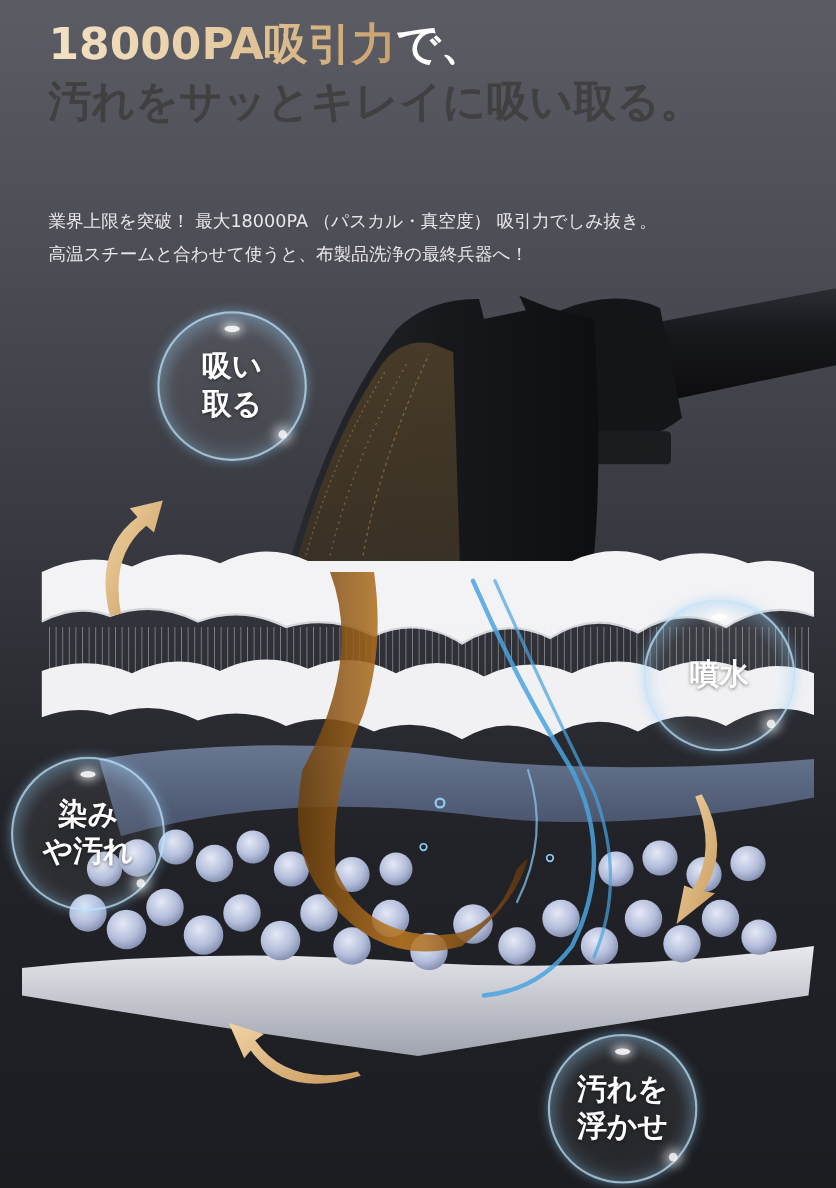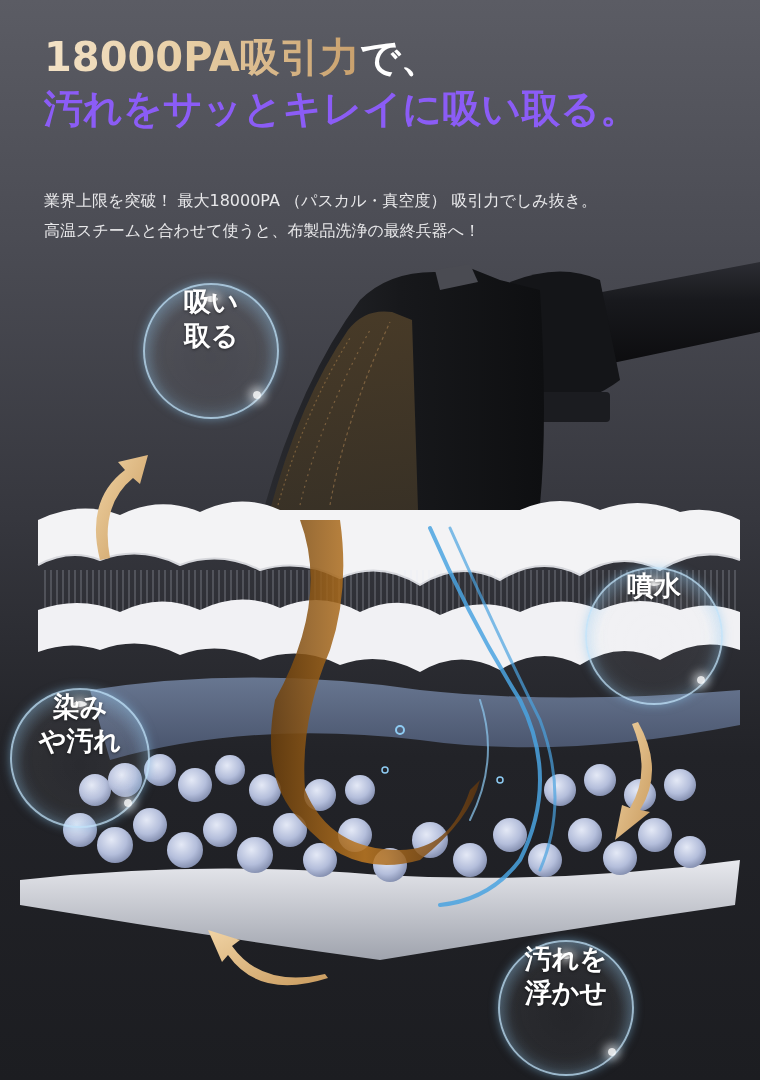--- a/index.html
+++ b/index.html
@@ -4,41 +4,41 @@
 <style>
   * { box-sizing: border-box; margin: 0; padding: 0; }
   html, body { width: 760px; height: 1080px; overflow: hidden; }
   body {
     position: relative;
     font-family: "DejaVu Sans", "Liberation Sans", sans-serif;
     background: linear-gradient(180deg, #5b5c64 0%, #4b4c54 22%, #36373e 48%, #222328 70%, #1c1d21 100%);
     color: #fff;
   }
   .headline {
-    position: absolute; left: 44px; top: 32px;
+    position: absolute; left: 44px; top: 16px;
     font-weight: bold; line-height: 50px; letter-spacing: 0px;
   }
   .headline .line1 { font-size: 40px; white-space: nowrap; }
   .headline .gold {
     background: linear-gradient(90deg, #f3e2c6 0%, #e8cfa6 45%, #c9a06c 100%);
     -webkit-background-clip: text; background-clip: text; color: transparent;
   }
   .headline .white { color: #ffffff; }
-  .headline .line2 { font-size: 39px; color: #8b5cf6; white-space: nowrap; margin-top: 2px; text-align: right; }
+  .headline .line2 { font-size: 39px; color: #404040; white-space: nowrap; margin-top: 2px; text-align: right; }
   .sub {
     position: absolute; left: 44px; top: 150px;
     font-size: 16px; line-height: 30px; color: #e8e8ea; white-space: nowrap; margin-top: 36px;
   }
   .illus { position: absolute; left: 0; top: 0; width: 760px; height: 1080px; }
   .bubble {
     position: absolute; border-radius: 50%;
     background: radial-gradient(circle at 50% 55%, rgba(255,255,255,0.04) 0%, rgba(255,255,255,0.06) 55%, rgba(170,210,240,0.35) 85%, rgba(200,230,255,0.7) 100%);
     border: 2px solid rgba(190,225,250,0.75);
     box-shadow: 0 0 10px rgba(140,200,240,0.5), inset 0 0 18px rgba(140,200,240,0.35);
-    display: flex; justify-content: center;
+    display: flex; align-items: center; justify-content: center;
   }
   .bubble::before {
     content: ""; position: absolute; left: 50%; top: 8%; width: 14px; height: 6px;
     margin-left: -7px; border-radius: 50%; background: rgba(255,255,255,0.9);
     box-shadow: 0 0 8px 3px rgba(255,255,255,0.6);
   }
   .bubble::after {
     content: ""; position: absolute; right: 12%; bottom: 14%; width: 8px; height: 8px;
     border-radius: 50%; background: rgba(255,255,255,0.85);
     box-shadow: 0 0 10px 4px rgba(255,255,255,0.55);
@@ -189,21 +189,21 @@
   </g>
   <g>
     <path d="M328 978 Q260 1000 228 955 L222 962 L208 930 L240 940 L232 946 Q262 988 325 974 Z" fill="url(#arrowGold)"></path>
   </g>
 </svg>
 
 <div class="bubble" style="left:143px; top:283px; width:136px; height:136px;">
   <span class="label">吸い
 取る</span>
 </div>
-<div class="bubble" style="left:585px; top:567px; width:138px; height:138px;">
+<div class="bubble" style="left:585px; top:545px; width:138px; height:138px;">
   <span class="label">噴水</span>
 </div>
 <div class="bubble" style="left:10px; top:688px; width:140px; height:140px;">
   <span class="label">染み
 や汚れ</span>
 </div>
 <div class="bubble" style="left:498px; top:940px; width:136px; height:136px;">
   <span class="label">汚れを
 浮かせ</span>
 </div>

